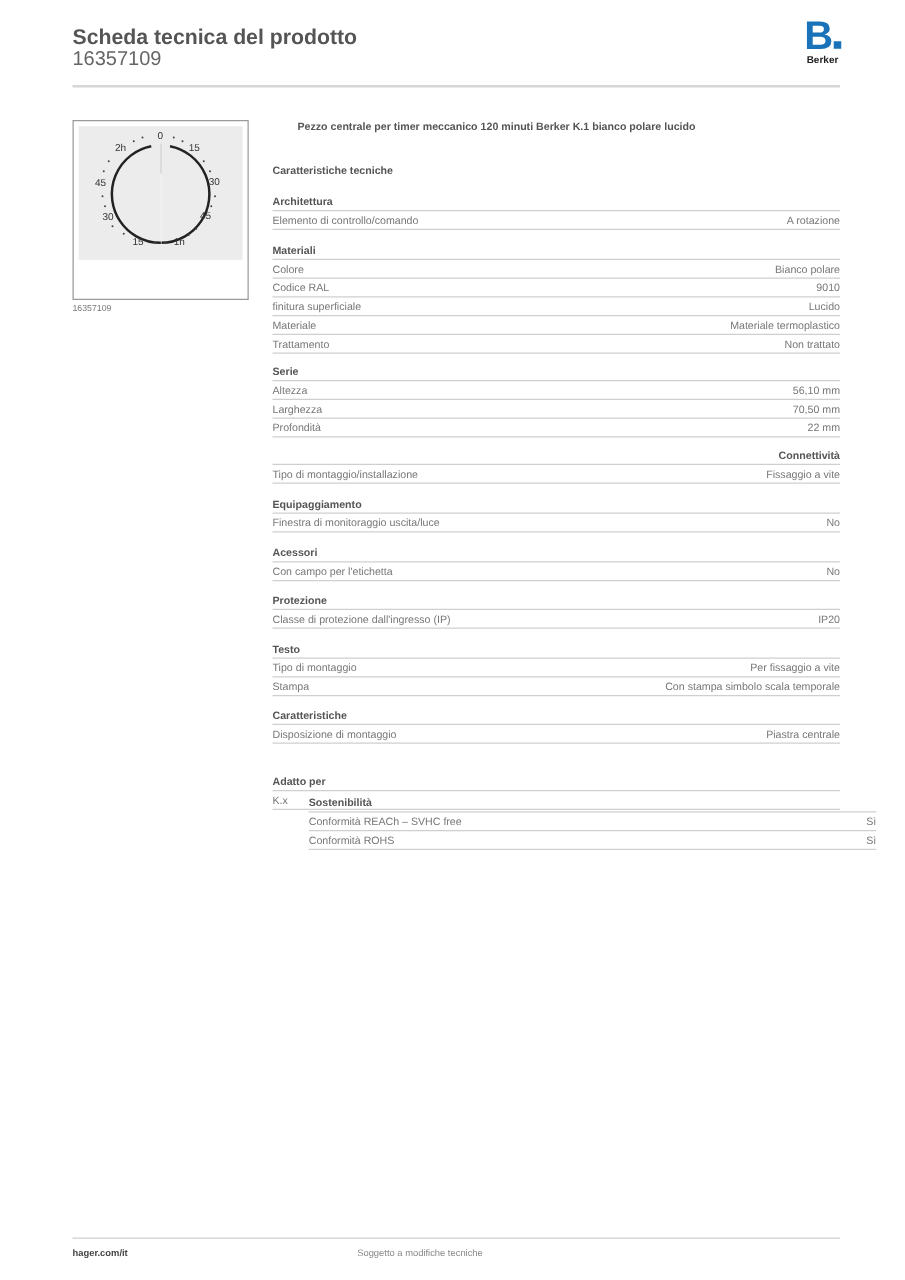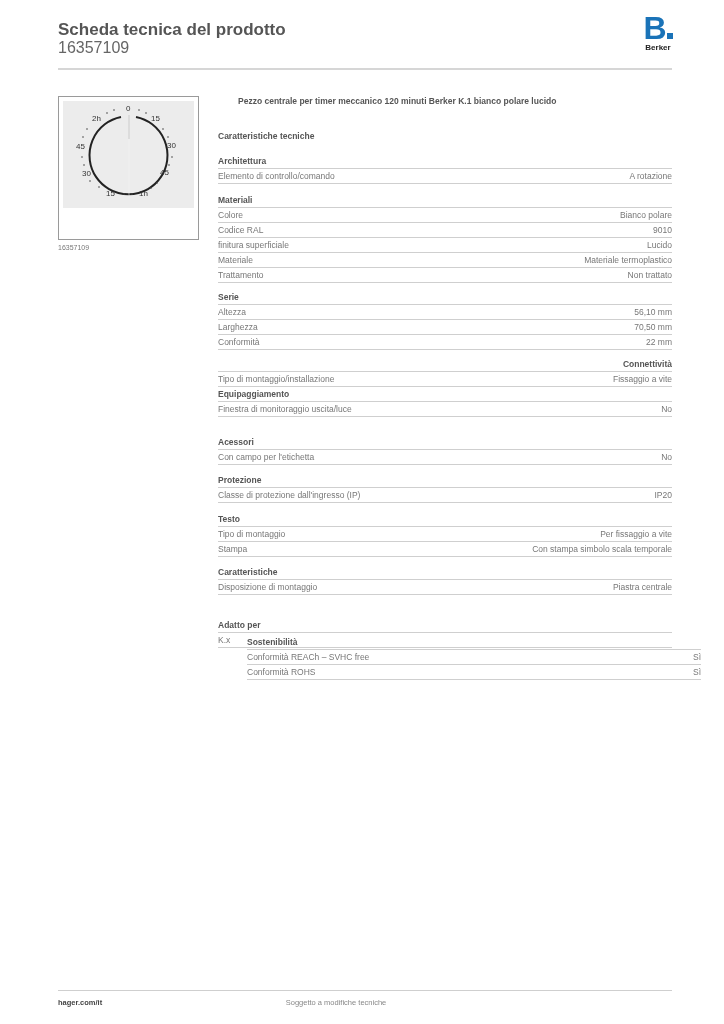--- a/index.html
+++ b/index.html
@@ -128,34 +128,34 @@
   <div class="group-title">Serie</div>
   <div class="row">
       <span class="label">Altezza</span>
       <span class="value">56,10 mm</span>
     </div>
   <div class="row">
       <span class="label">Larghezza</span>
       <span class="value">70,50 mm</span>
     </div>
   <div class="row">
-      <span class="label">Conformità</span>
+      <span class="label">Profondità</span>
       <span class="value">22 mm</span>
     </div>
 </div>
 
 <div class="spec" style="top:358px;text-align:right;">
   <div class="group-title">Connettività</div>
   <div class="row">
       <span class="label">Tipo di montaggio/installazione</span>
       <span class="value">Fissaggio a vite</span>
     </div>
 </div>
 
-<div class="spec" style="top:388px;">
+<div class="spec" style="top:397px;">
   <div class="group-title">Equipaggiamento</div>
   <div class="row">
       <span class="label">Finestra di monitoraggio uscita/luce</span>
       <span class="value">No</span>
     </div>
 </div>
 
 <div class="spec" style="top:436px;">
   <div class="group-title">Acessori</div>
   <div class="row">

